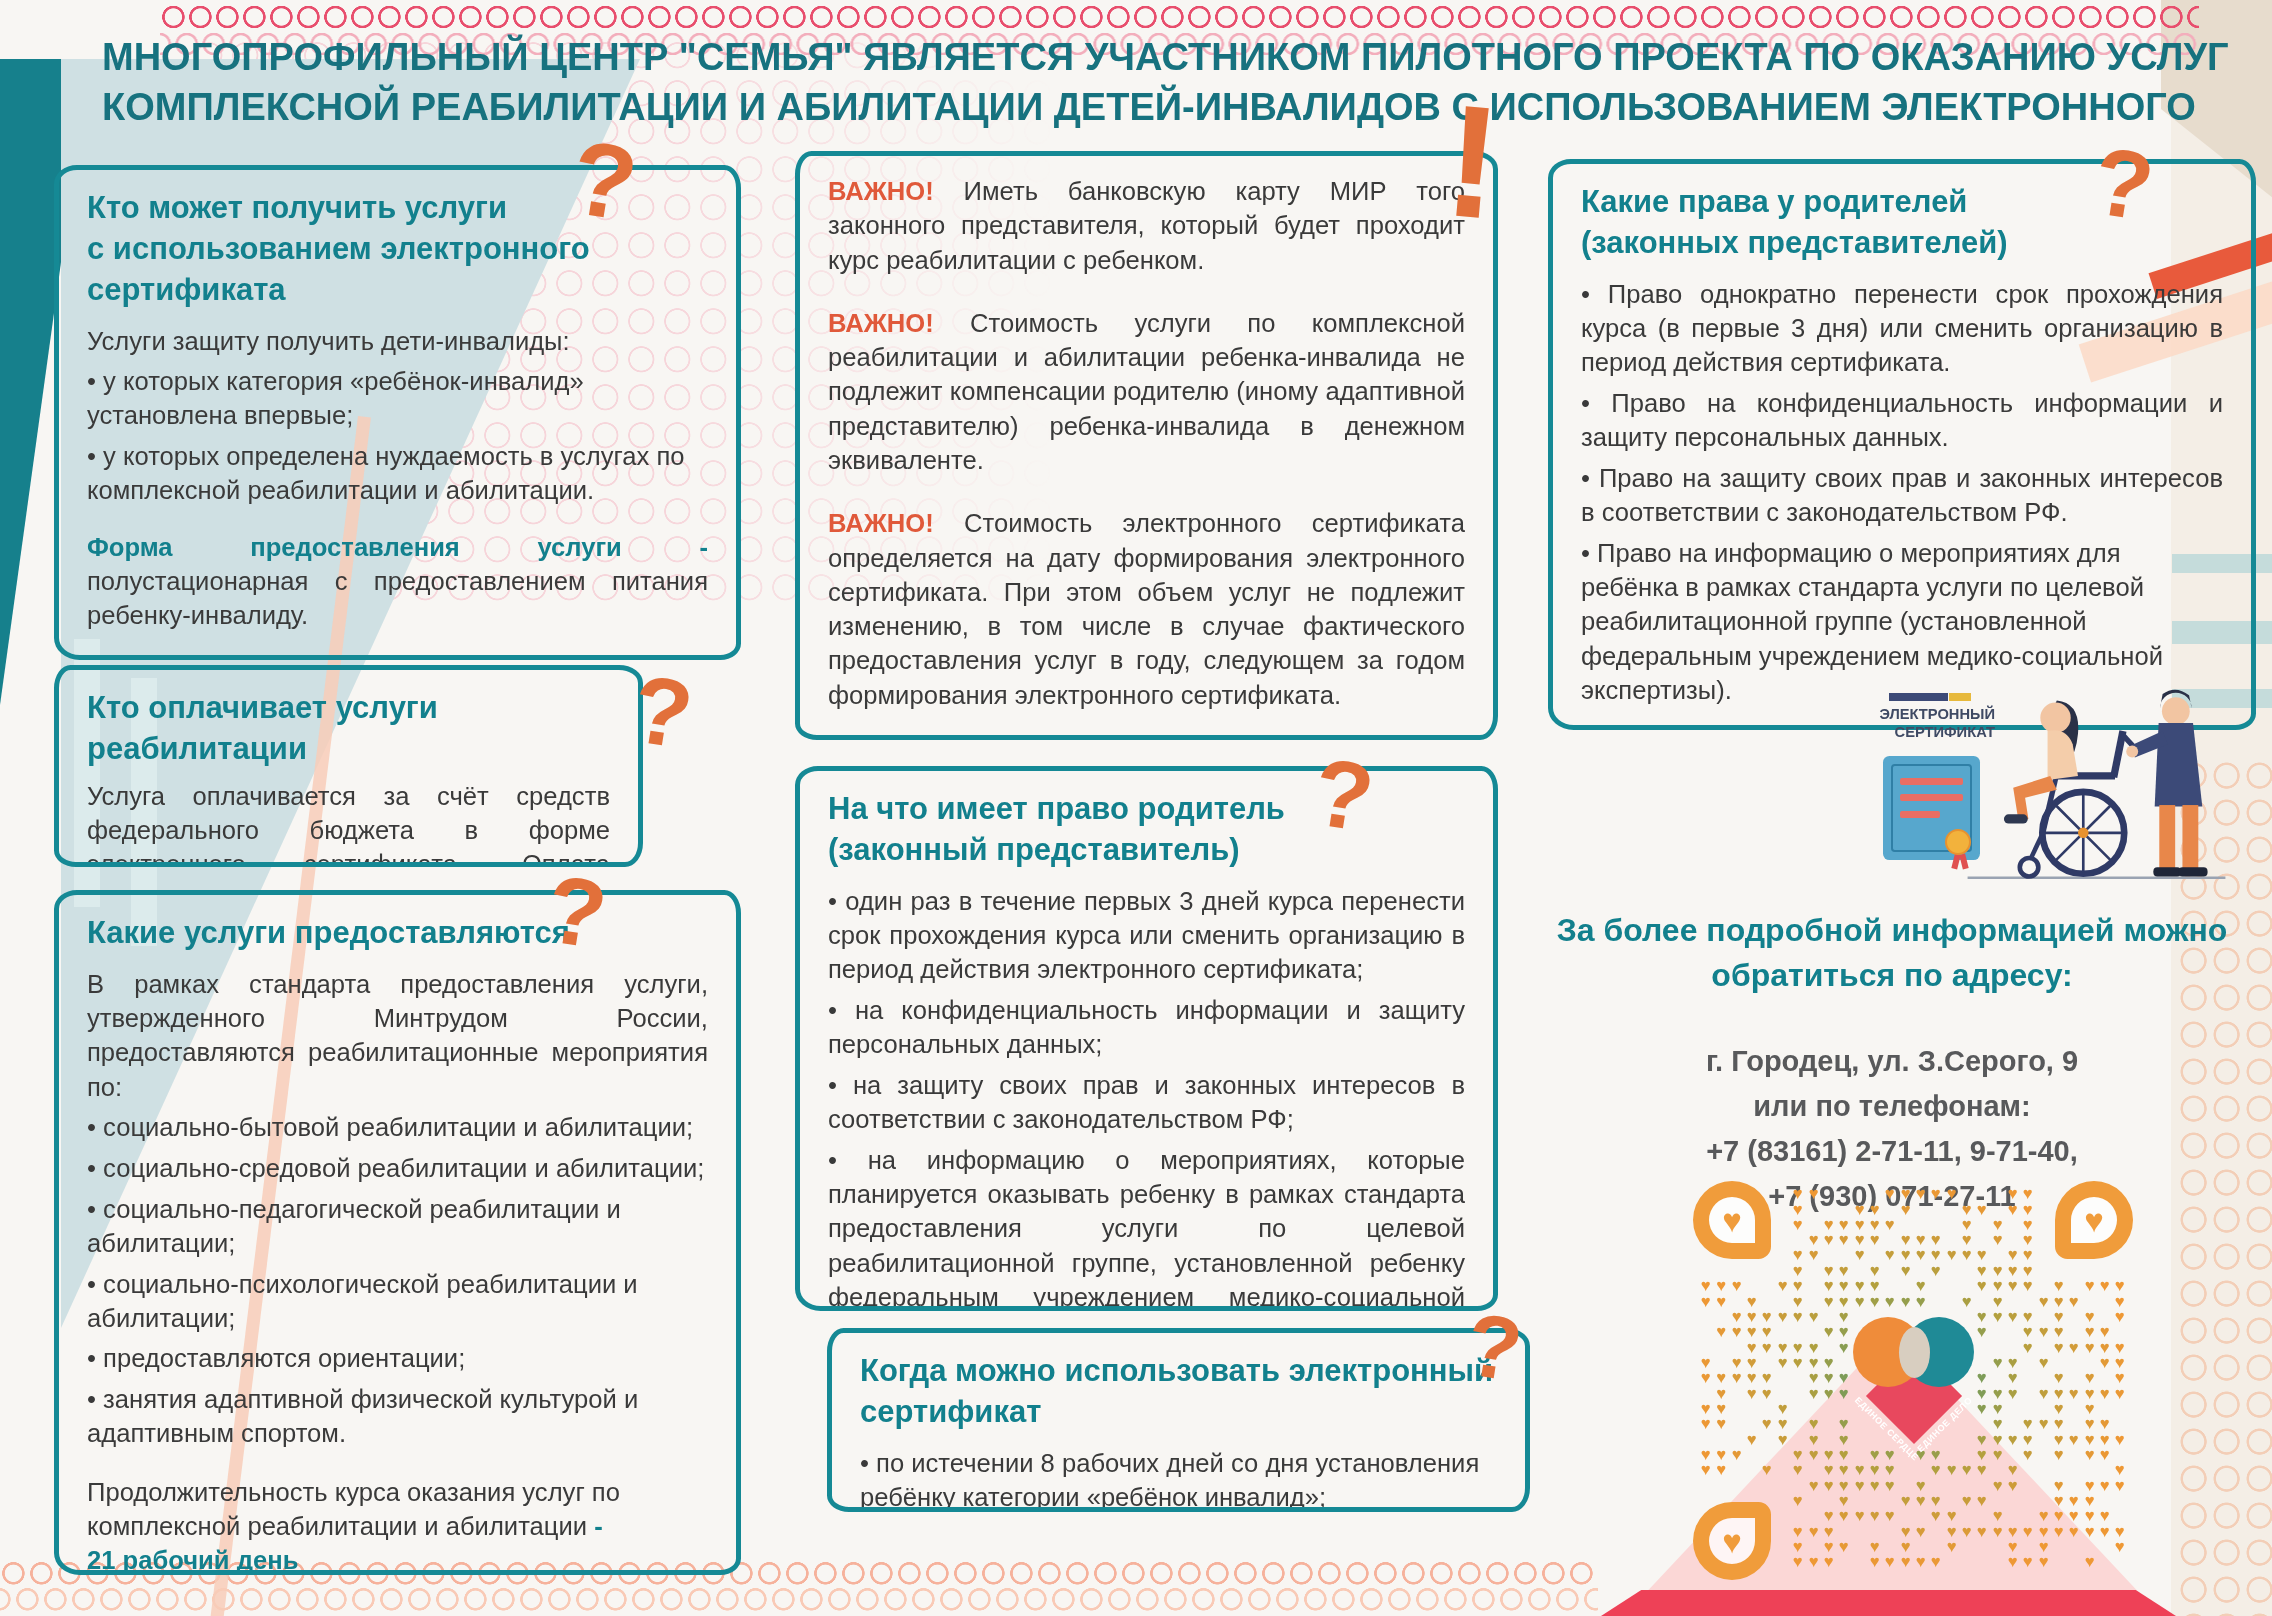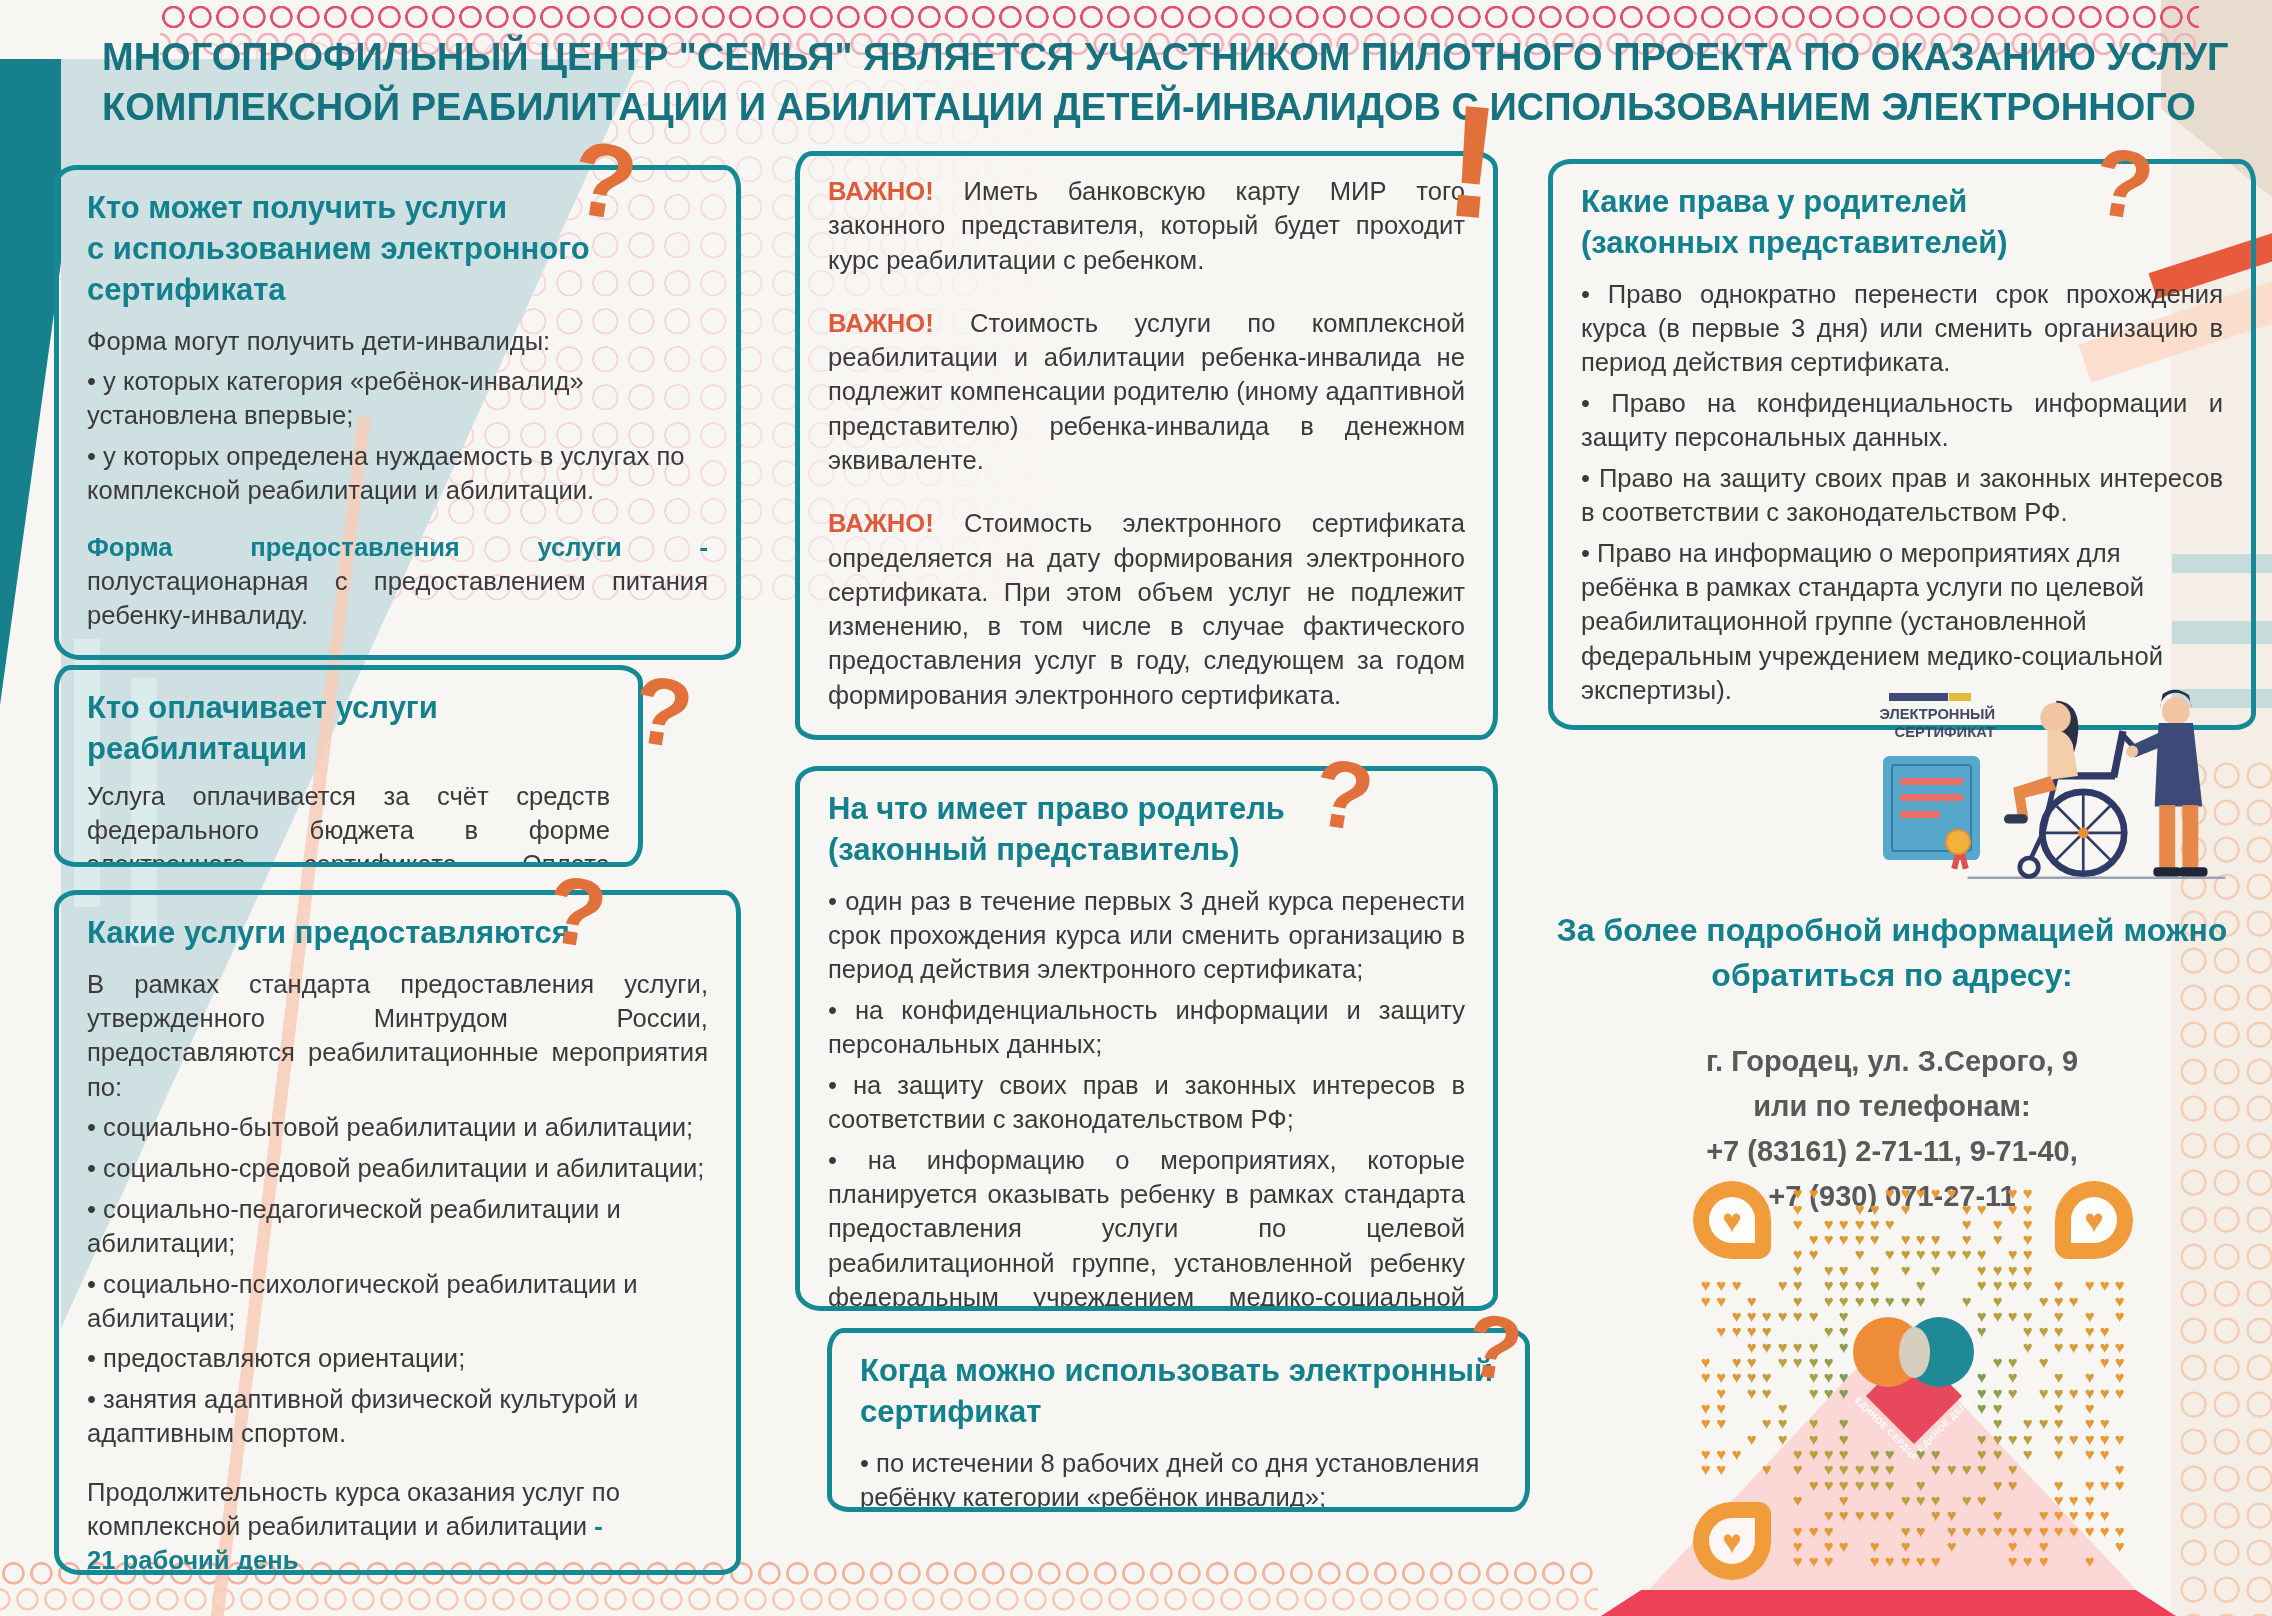--- a/index.html
+++ b/index.html
@@ -129,21 +129,21 @@
 
   <div class="header">
     <div>МНОГОПРОФИЛЬНЫЙ ЦЕНТР "СЕМЬЯ" ЯВЛЯЕТСЯ УЧАСТНИКОМ ПИЛОТНОГО ПРОЕКТА ПО ОКАЗАНИЮ УСЛУГ</div>
     <div>КОМПЛЕКСНОЙ РЕАБИЛИТАЦИИ И АБИЛИТАЦИИ ДЕТЕЙ-ИНВАЛИДОВ С ИСПОЛЬЗОВАНИЕМ ЭЛЕКТРОННОГО</div>
   </div>
 
   <div class="box r1" style="left:54px;top:165px;width:687px;height:495px;">
     <div class="box-title">Кто может получить услуги
 с использованием электронного
 сертификата</div>
-    <div class="body-t">Форма могут получить дети-инвалиды:</div>
+    <div class="body-t">Услуги защиту получить дети-инвалиды:</div>
     <div class="body-t bullet">• у которых категория «ребёнок-инвалид» установлена впервые;</div>
     <div class="body-t bullet">• у которых определена нуждаемость в услугах по комплексной реабилитации и абилитации.</div>
     <div class="body-t just" style="margin-top:22px;">
       <span class="teal-b">Форма предоставления услуги -</span><span> полустационарная с предоставлением питания ребенку-инвалиду.</span>
     </div>
   </div>
 
   <div class="box r2" style="left:54px;top:665px;width:589px;height:202px;">
     <div class="box-title" style="margin-bottom:9px;">Кто оплачивает услуги реабилитации</div>
     <div class="body-t just">Услуга оплачивается за счёт средств федерального бюджета в форме электронного сертификата. Оплата производится в начале курса оказания услуги.</div>

